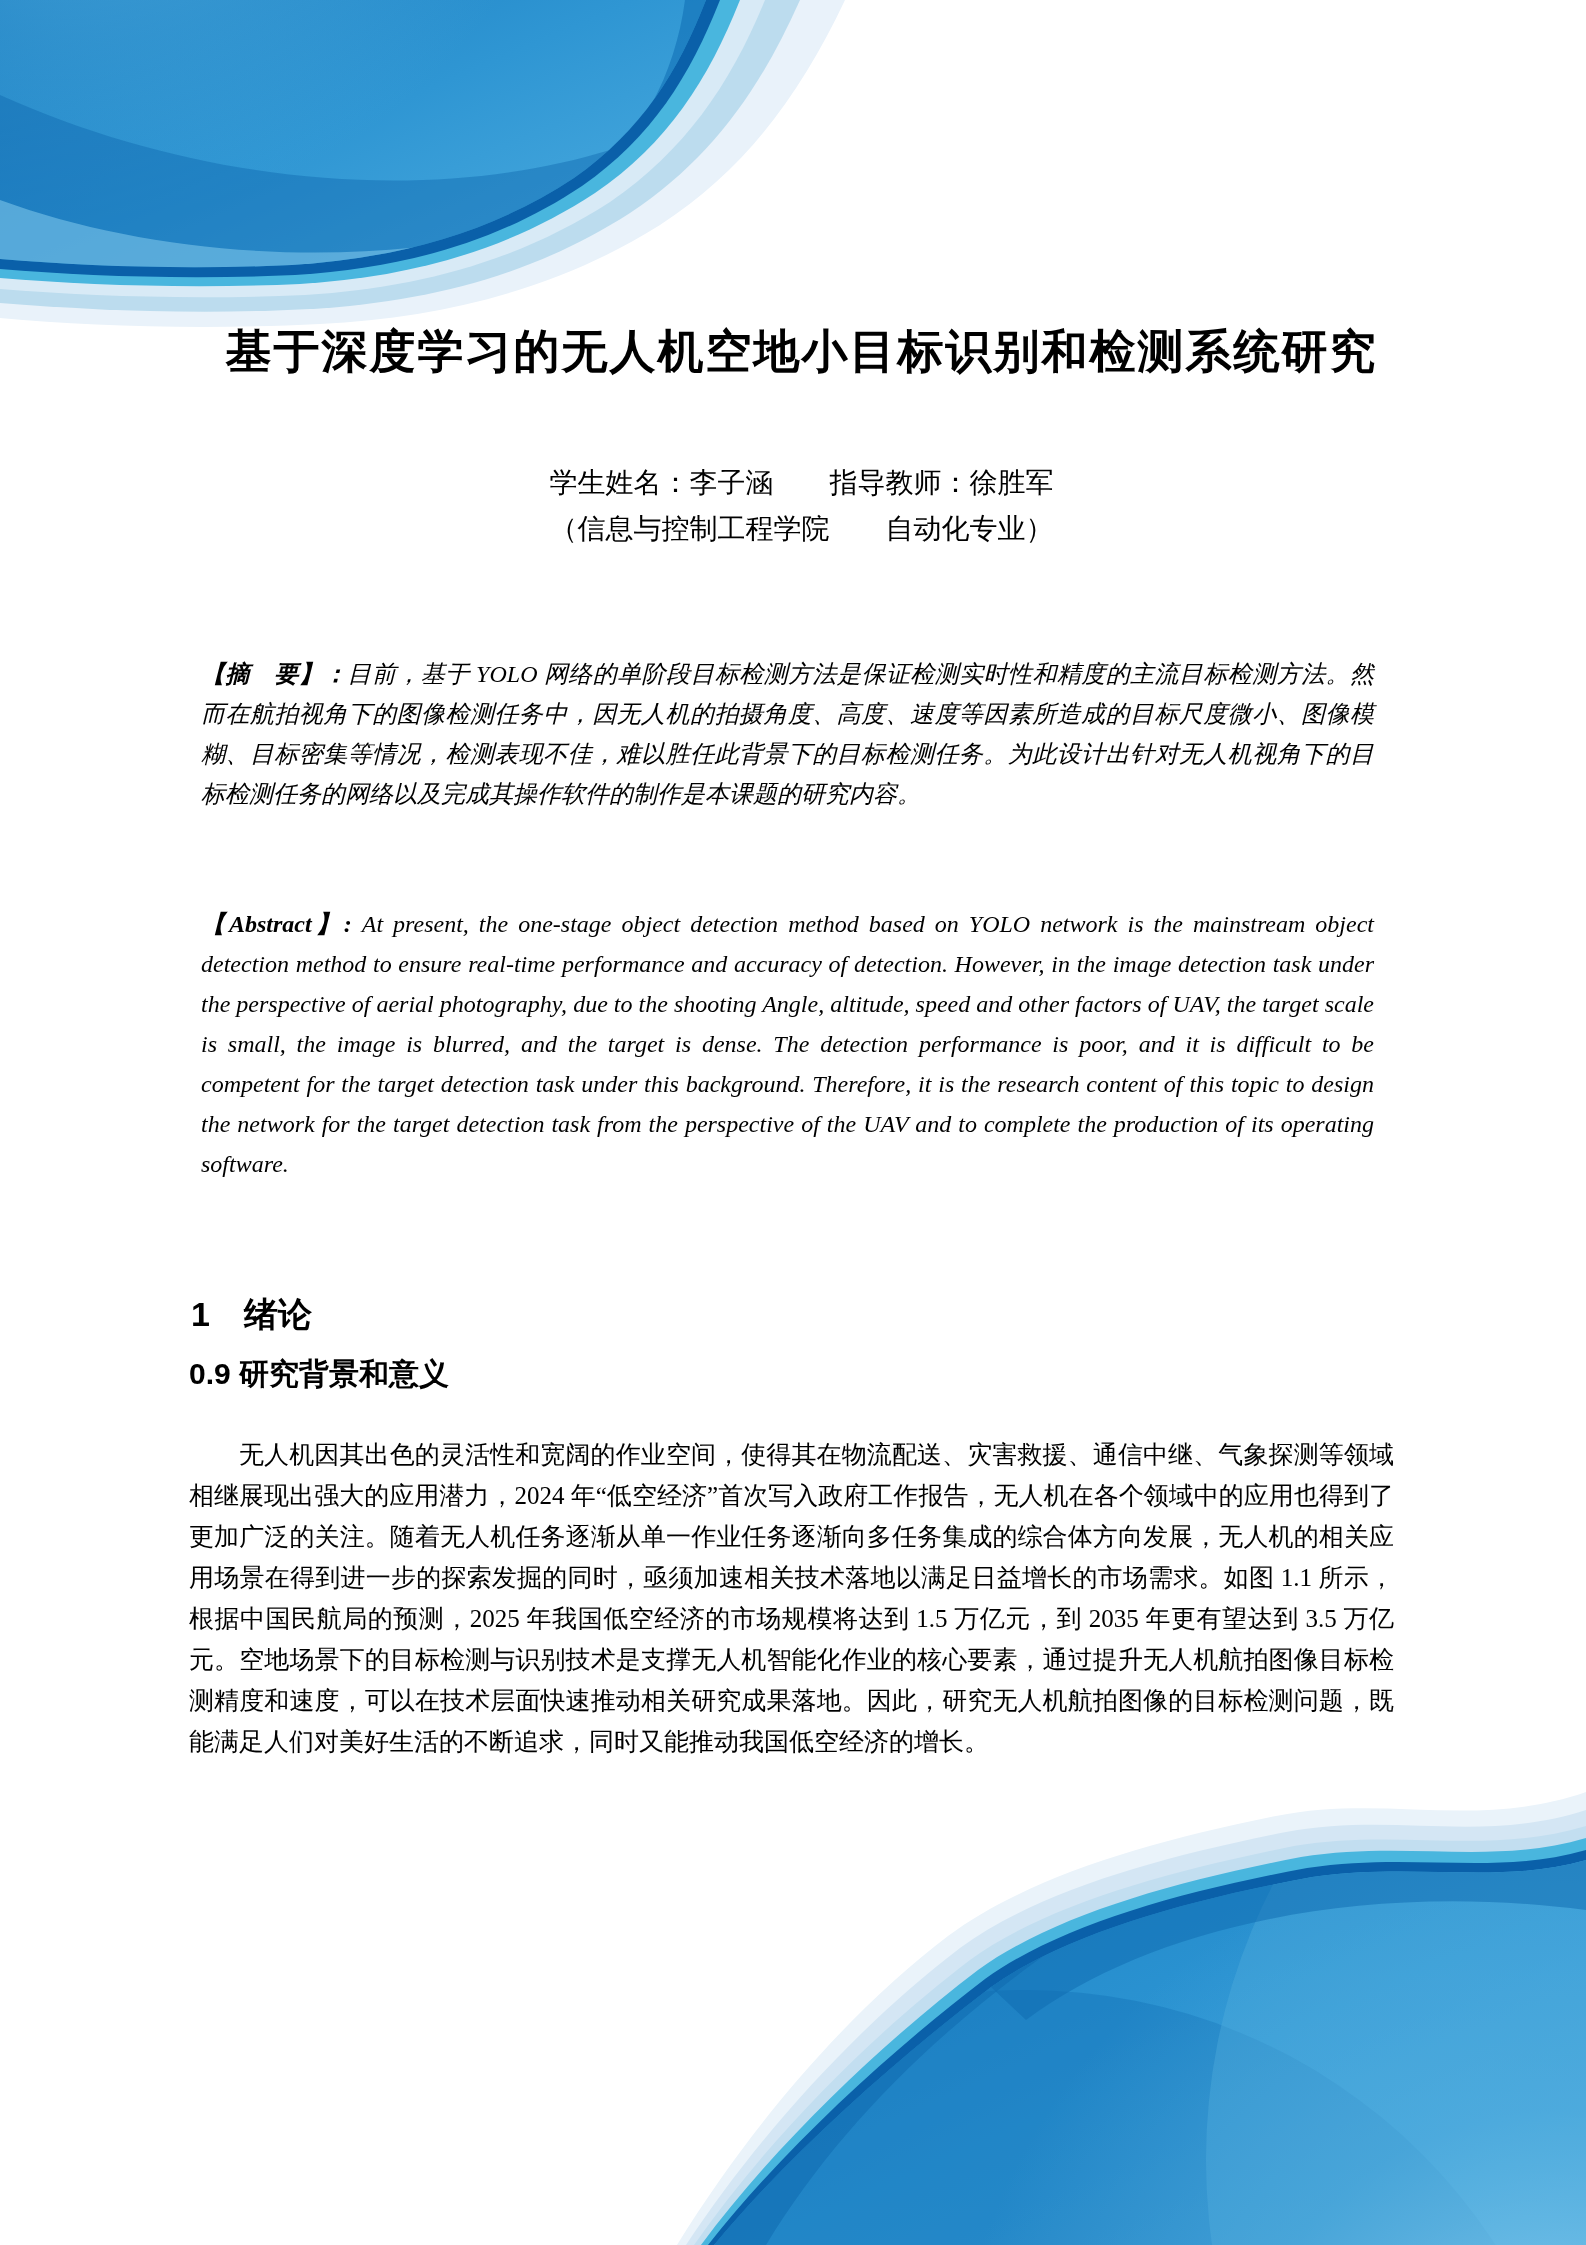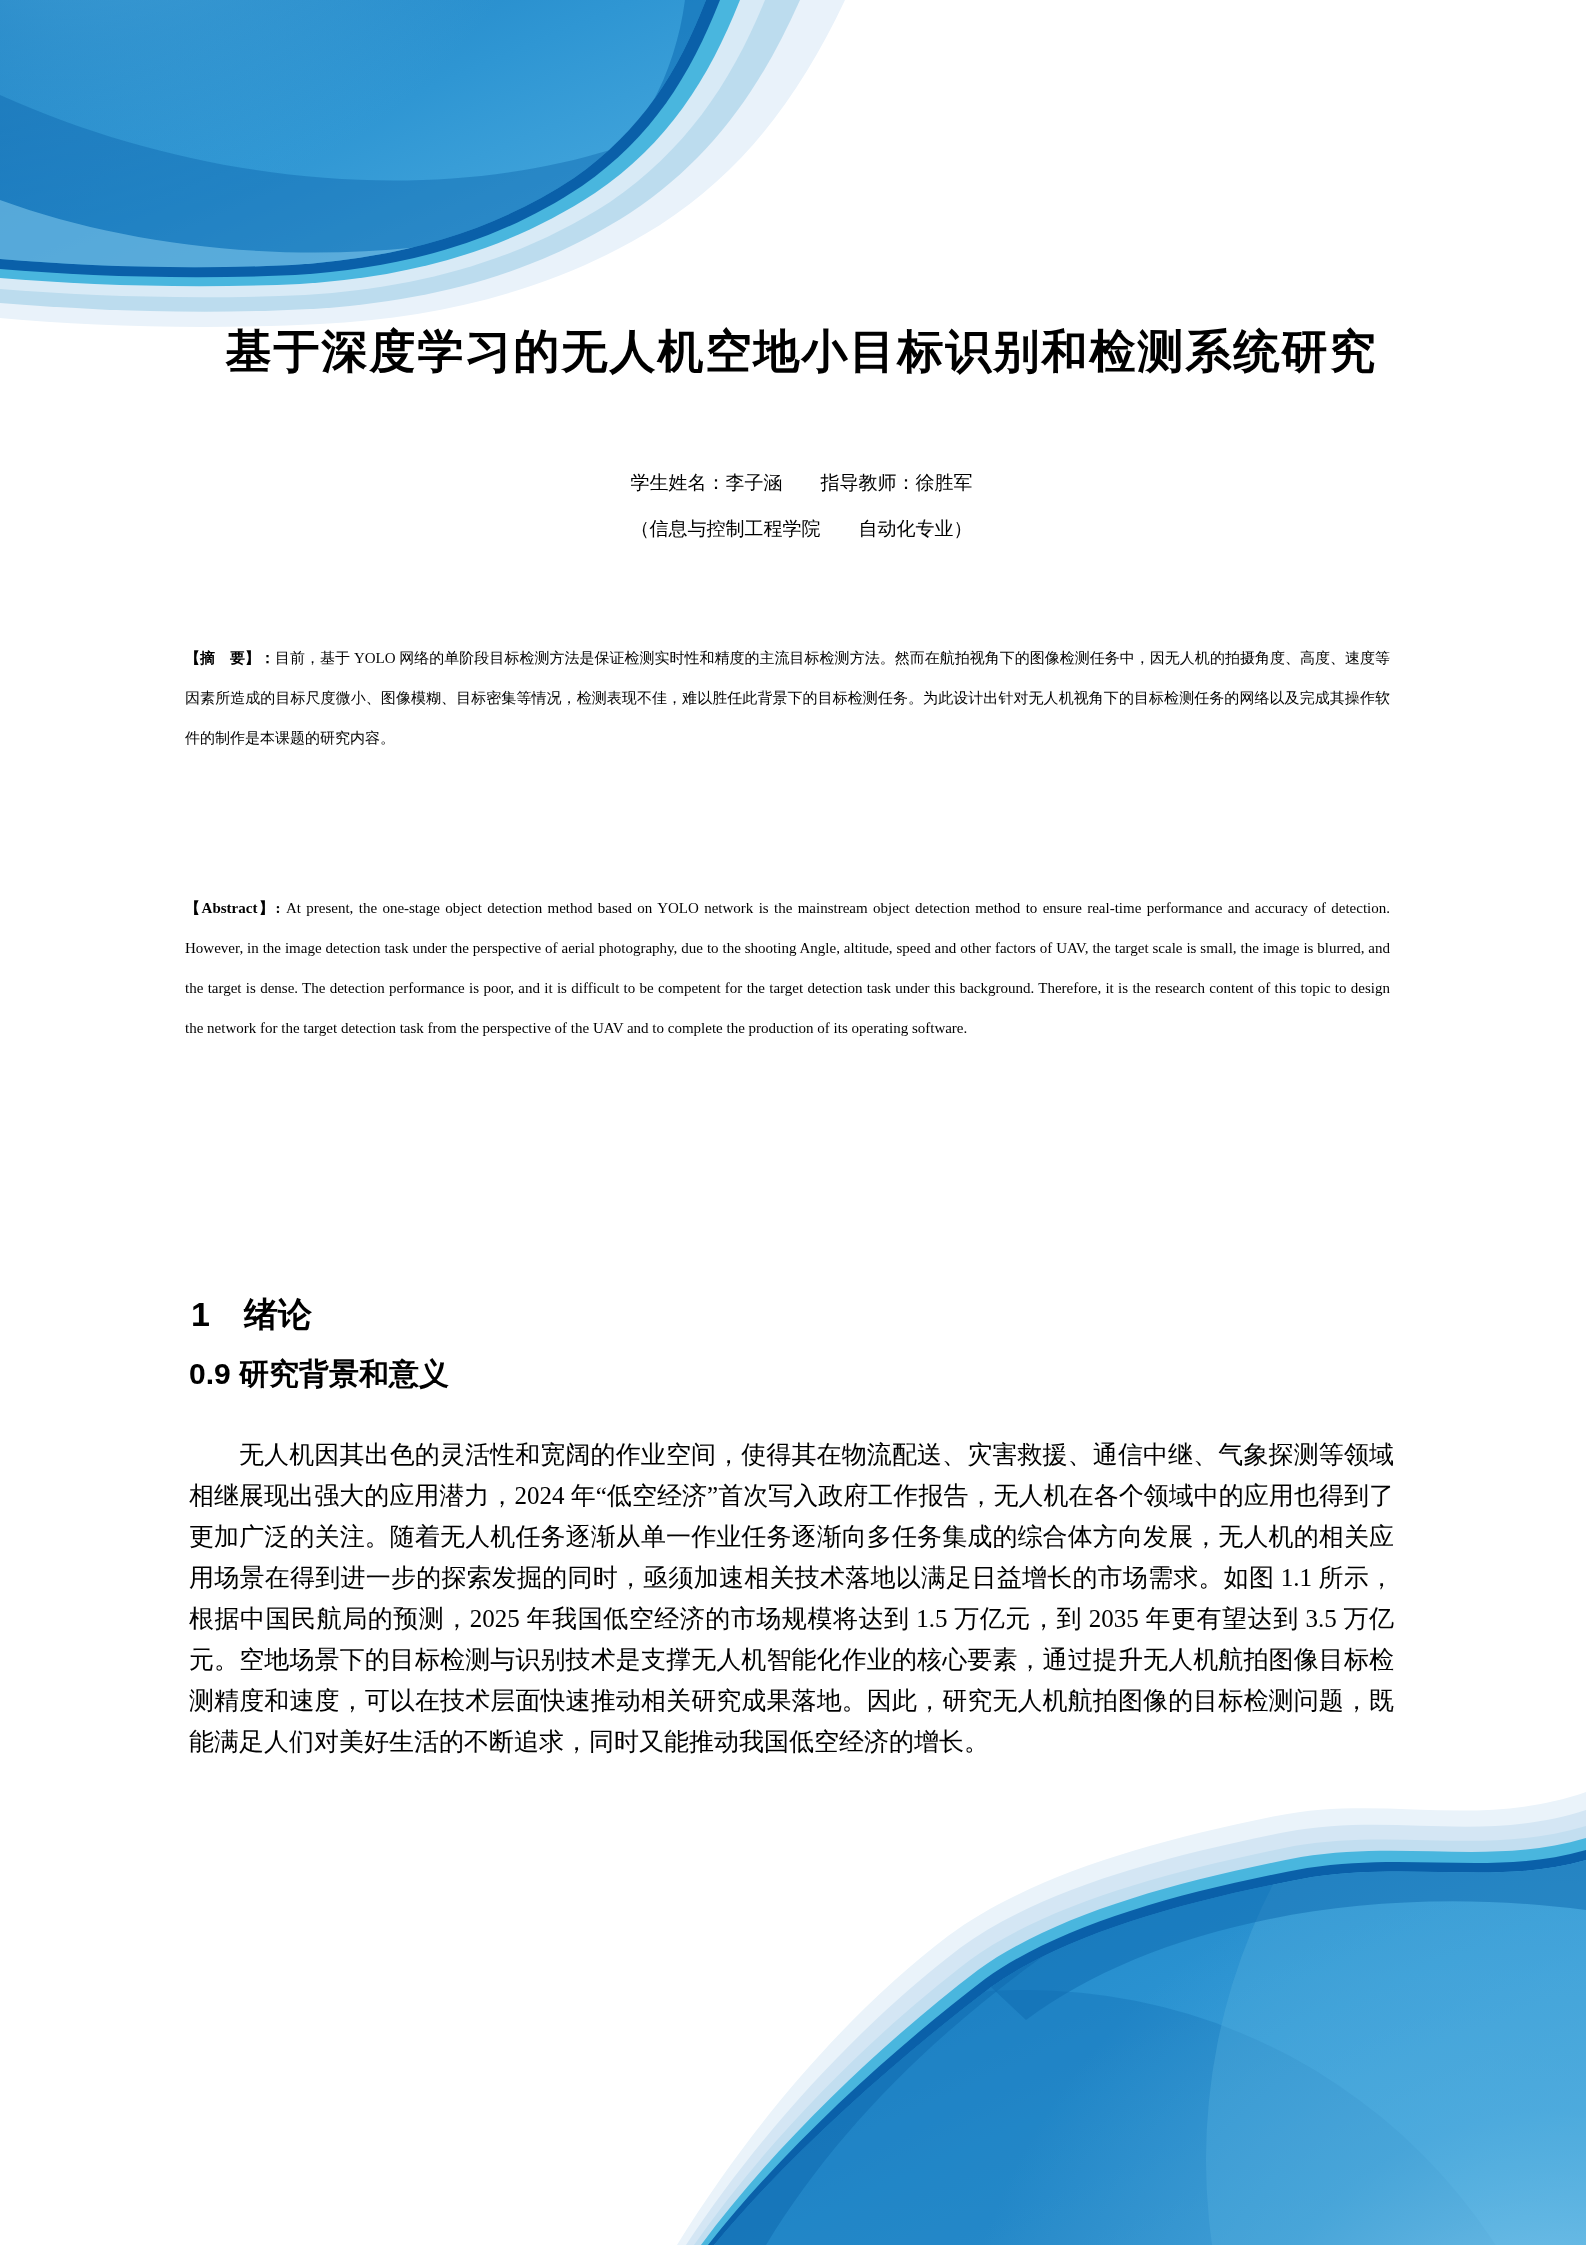--- a/index.html
+++ b/index.html
@@ -20,24 +20,24 @@
   .centered{text-align:center;transform:translateX(14px);}
   .thesis-title{
     top:324px;
     font-family:"Liberation Sans","DejaVu Sans",sans-serif;
     font-weight:700;
     font-size:46px;
     line-height:54px;
     letter-spacing:2px;
     white-space:nowrap;
   }
-  .byline{font-size:19px;line-height:34px;white-space:nowrap;}
+  .byline{font-size:28px;line-height:34px;white-space:nowrap;}
   .authors{top:466px;}
   .affil{top:512px;}
-  .para{font-size:15px;line-height:40px;text-align:justify;margin:0;}
+  .para{font-size:24px;line-height:40px;text-align:justify;margin:16px;font-style:italic;}
   .abstract-cn{top:638px;}
   .abstract-en{top:888px;}
   .para b{font-weight:700;}
   .h1{
     top:1272px;
     font-family:"Liberation Sans","DejaVu Sans",sans-serif;
     font-weight:700;
     font-size:34px;
     line-height:44px;
     margin-left:6px;

